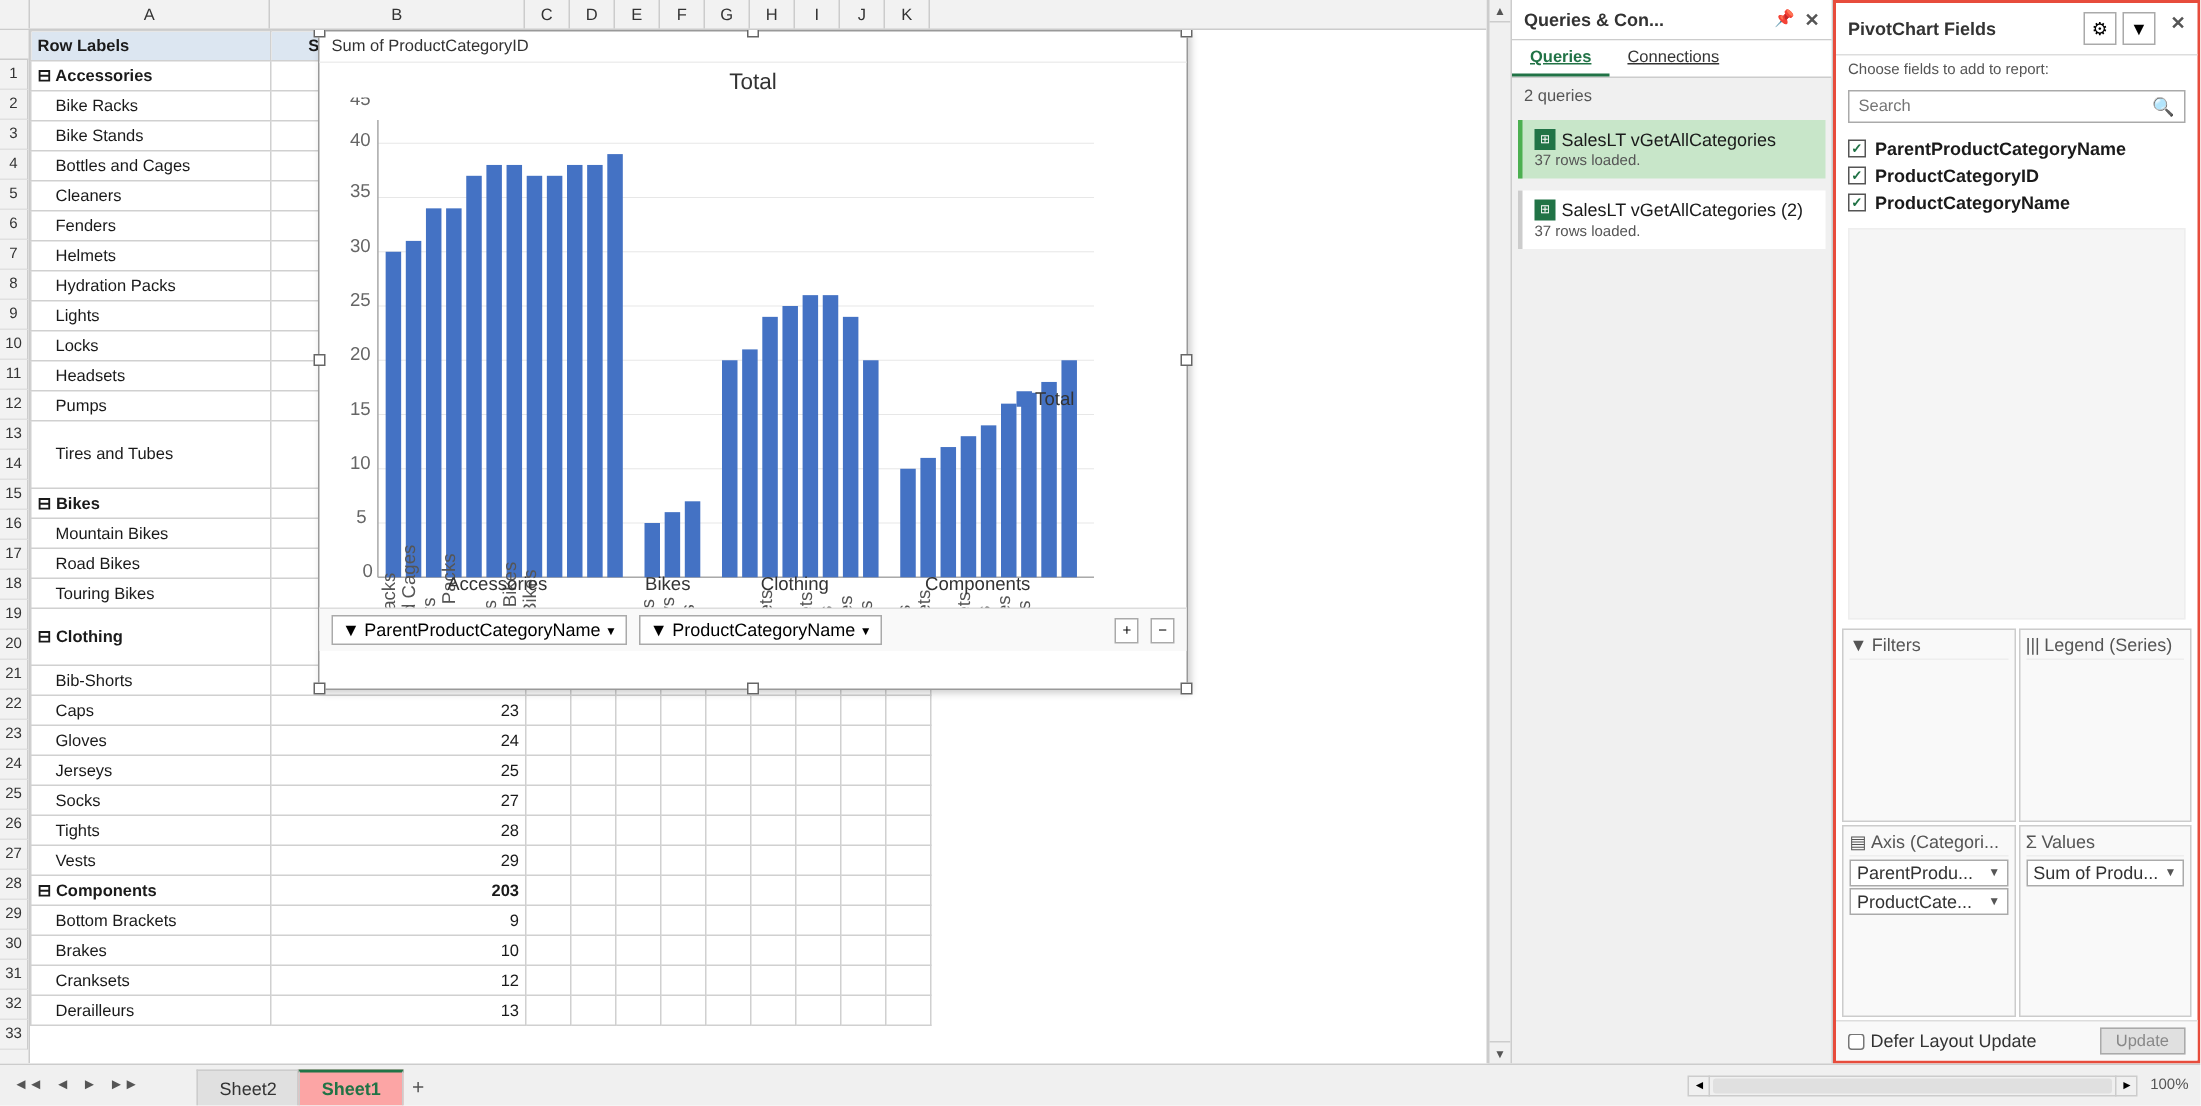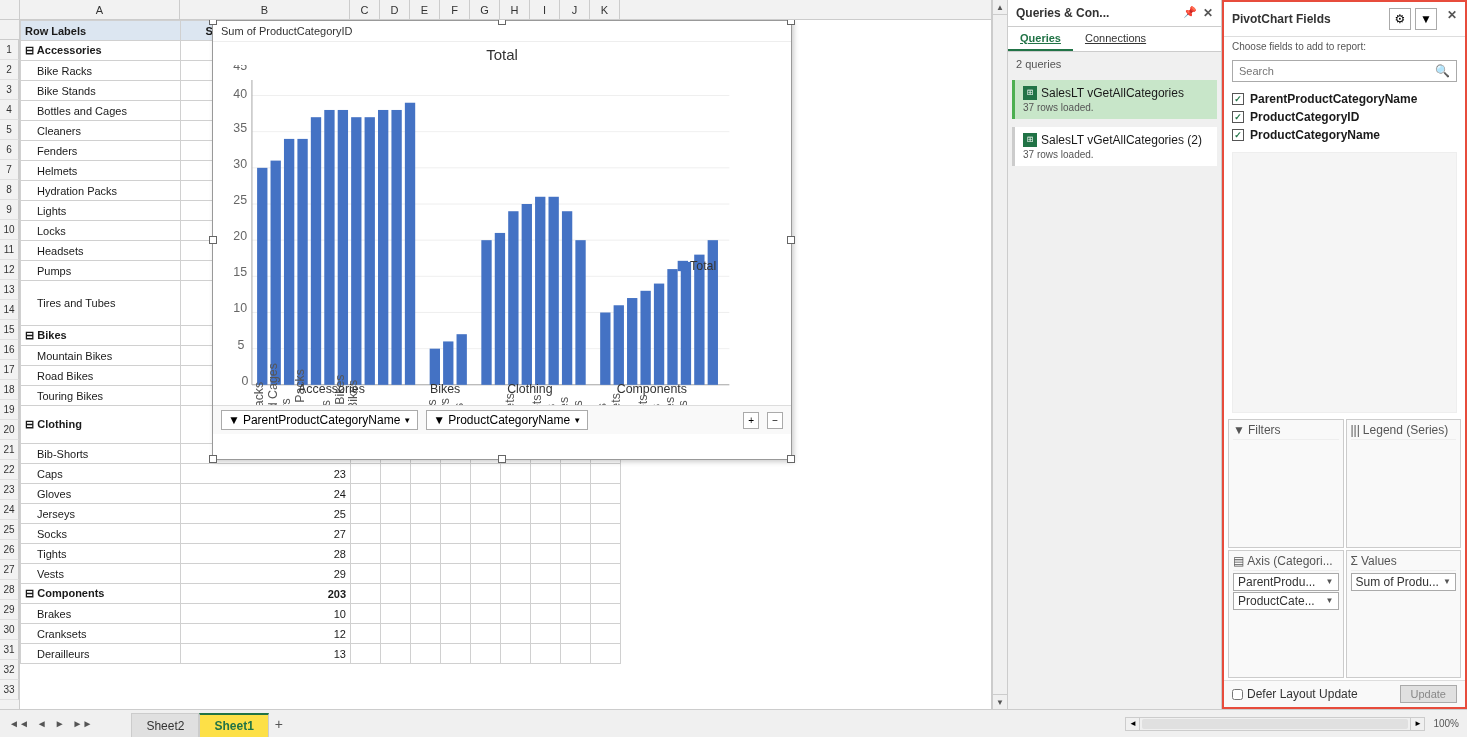--- a/index.html
+++ b/index.html
@@ -280,21 +280,21 @@
       border: 1px solid #ccc;
       border-bottom: none;
       background: #e0e0e0;
       color: #333;
       height: 24px;
       display: flex;
       align-items: center;
     }
     
     .sheet-tab.active {
-      background: #fde047;
+      background: #fca5a5;
       font-weight: 600;
       border-top: 2px solid #217346;
       color: #217346;
     }
     
     .nav-arrows {
       display: flex;
       gap: 2px;
       padding: 0 6px;
     }
@@ -754,20 +754,33 @@
       <td style="width:30px; border:1px solid #d0d0d0; height:20px;"></td>
       <td style="width:30px; border:1px solid #d0d0d0; height:20px;"></td>
       <td style="width:30px; border:1px solid #d0d0d0; height:20px;"></td>
       <td style="width:30px; border:1px solid #d0d0d0; height:20px;"></td>
       <td style="width:30px; border:1px solid #d0d0d0; height:20px;"></td>
       <td style="width:30px; border:1px solid #d0d0d0; height:20px;"></td>
       <td style="width:30px; border:1px solid #d0d0d0; height:20px;"></td>
       <td style="width:30px; border:1px solid #d0d0d0; height:20px;"></td>
     </tr>
                   <tr>
+      <td style="width:160px; border:1px solid #d0d0d0; height:20px; padding:0 4px; white-space:nowrap; overflow:hidden; font-size:11px; color:#1a1a1a;padding-left:16px;">Bottom Brackets</td>
+      <td style="width:170px; border:1px solid #d0d0d0; height:20px; padding:0 4px; text-align:right; white-space:nowrap; overflow:hidden; font-size:11px; color:#1a1a1a;">9</td>
+      <td style="width:30px; border:1px solid #d0d0d0; height:20px;"></td>
+      <td style="width:30px; border:1px solid #d0d0d0; height:20px;"></td>
+      <td style="width:30px; border:1px solid #d0d0d0; height:20px;"></td>
+      <td style="width:30px; border:1px solid #d0d0d0; height:20px;"></td>
+      <td style="width:30px; border:1px solid #d0d0d0; height:20px;"></td>
+      <td style="width:30px; border:1px solid #d0d0d0; height:20px;"></td>
+      <td style="width:30px; border:1px solid #d0d0d0; height:20px;"></td>
+      <td style="width:30px; border:1px solid #d0d0d0; height:20px;"></td>
+      <td style="width:30px; border:1px solid #d0d0d0; height:20px;"></td>
+    </tr>
+                  <tr>
       <td style="width:160px; border:1px solid #d0d0d0; height:20px; padding:0 4px; white-space:nowrap; overflow:hidden; font-size:11px; color:#1a1a1a;padding-left:16px;">Brakes</td>
       <td style="width:170px; border:1px solid #d0d0d0; height:20px; padding:0 4px; text-align:right; white-space:nowrap; overflow:hidden; font-size:11px; color:#1a1a1a;">10</td>
       <td style="width:30px; border:1px solid #d0d0d0; height:20px;"></td>
       <td style="width:30px; border:1px solid #d0d0d0; height:20px;"></td>
       <td style="width:30px; border:1px solid #d0d0d0; height:20px;"></td>
       <td style="width:30px; border:1px solid #d0d0d0; height:20px;"></td>
       <td style="width:30px; border:1px solid #d0d0d0; height:20px;"></td>
       <td style="width:30px; border:1px solid #d0d0d0; height:20px;"></td>
       <td style="width:30px; border:1px solid #d0d0d0; height:20px;"></td>
       <td style="width:30px; border:1px solid #d0d0d0; height:20px;"></td>

